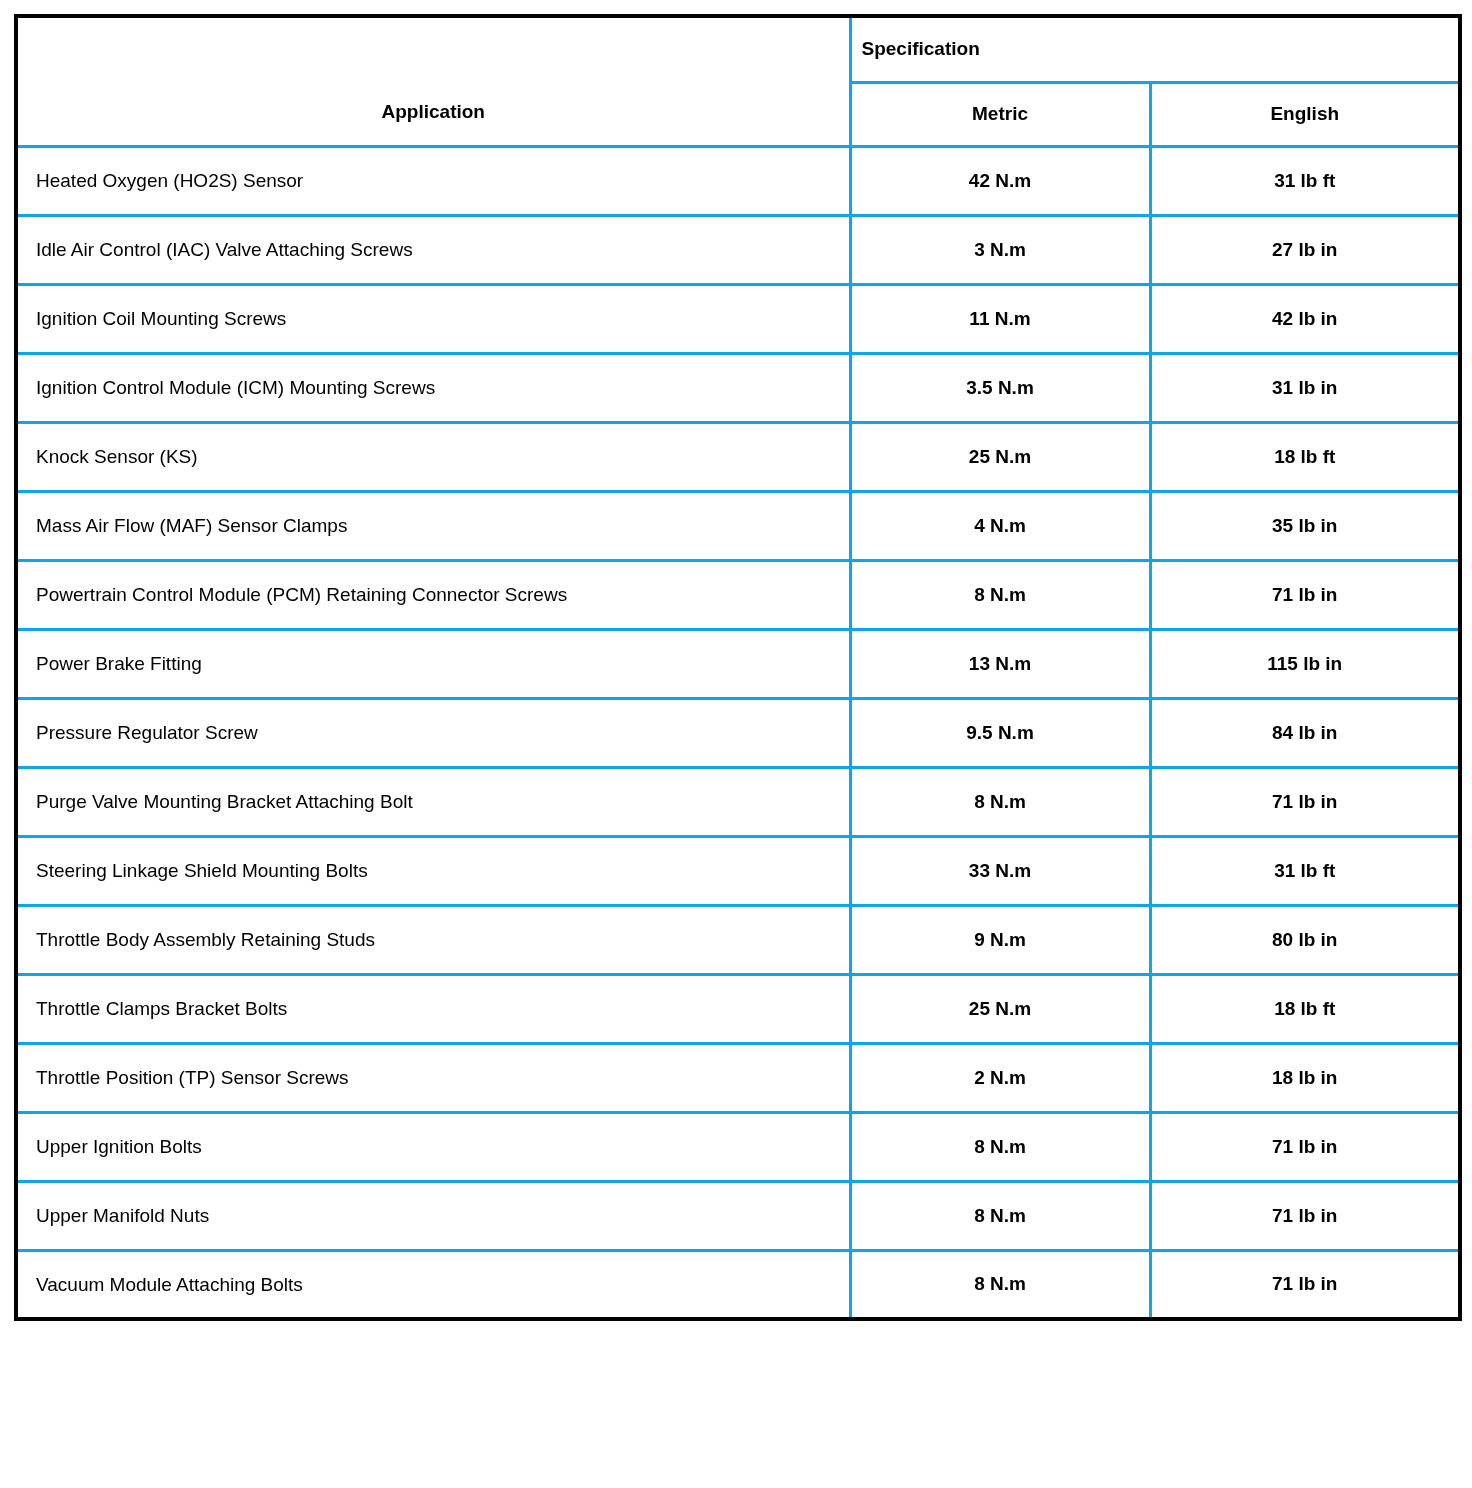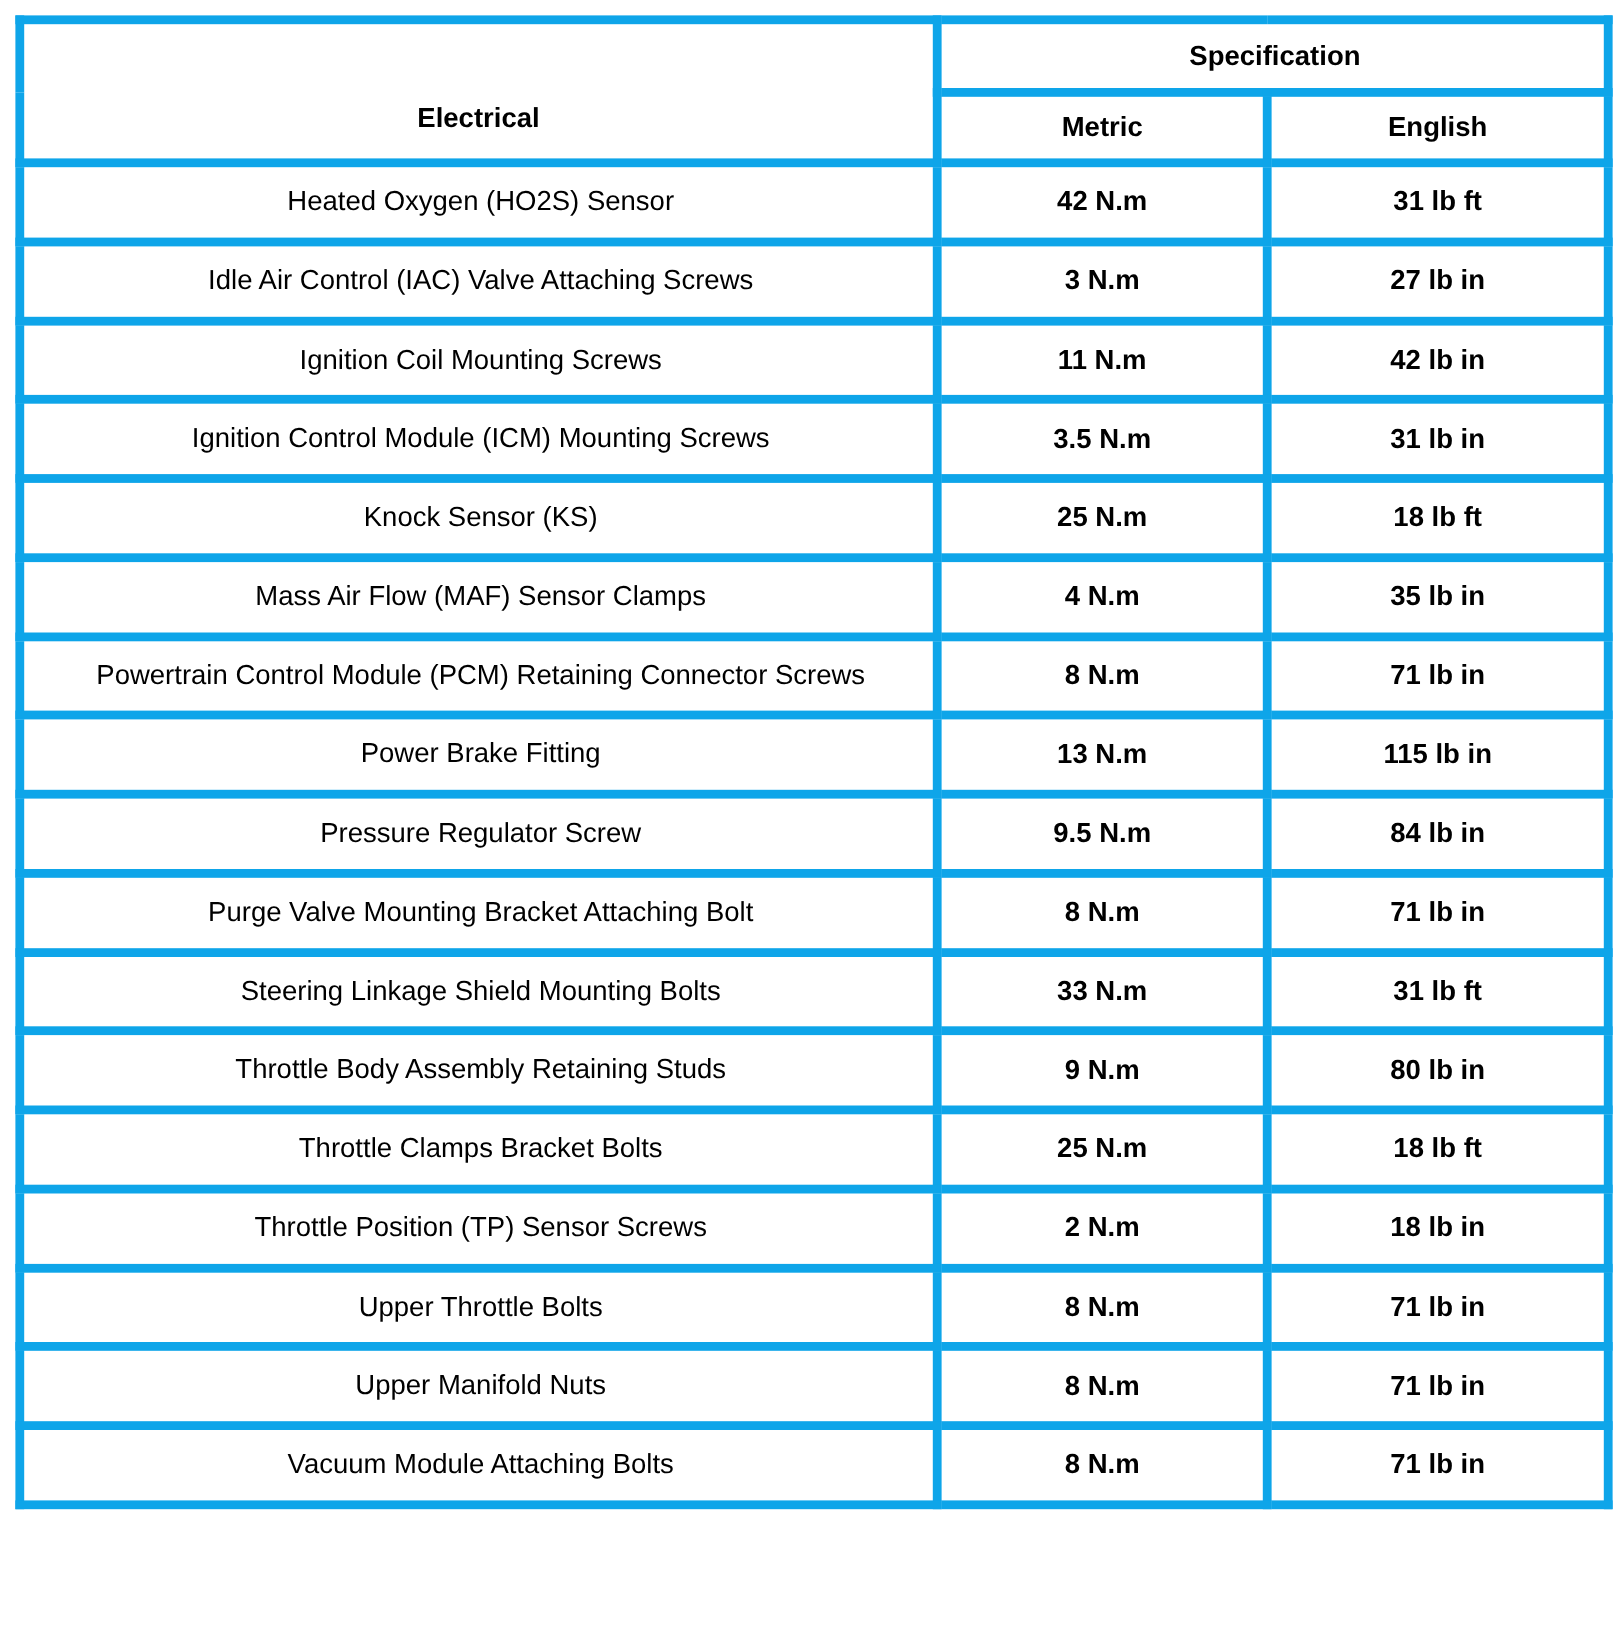--- a/index.html
+++ b/index.html
@@ -18,25 +18,24 @@
     padding: 14px 14px 0 14px;
   }
   table.spec-table {
     border-collapse: collapse;
     table-layout: fixed;
     width: 1444px;
     border: 4px solid #000000;
   }
   table.spec-table th,
   table.spec-table td {
-    border: 8px solid #0ea5e9;
-    font-size: 25px;
+    border: 3px solid #0ea5e9;
+    font-size: 19px;
     box-sizing: border-box;
     overflow: hidden;
-    text-align: center;
   }
   col.col-app { width: 834px; }
   col.col-metric { width: 300px; }
   col.col-english { width: 310px; }
 
   th.h-spec {
     height: 66px;
     text-align: left;
     vertical-align: middle;
     padding: 6px 6px 6px 10px;
@@ -77,21 +76,21 @@
 
 <div class="page">
   <table class="spec-table">
     <colgroup>
       <col class="col-app">
       <col class="col-metric">
       <col class="col-english">
     </colgroup>
     <thead>
       <tr>
-        <th class="h-app" rowspan="2">Electrical</th>
+        <th class="h-app" rowspan="2">Application</th>
         <th class="h-spec" colspan="2">Specification</th>
       </tr>
       <tr>
         <th class="h-col">Metric</th>
         <th class="h-col">English</th>
       </tr>
     </thead>
     <tbody>
         <tr>
           <td class="td-app">Heated Oxygen (HO2S) Sensor</td>
@@ -157,21 +156,21 @@
           <td class="td-app">Throttle Clamps Bracket Bolts</td>
           <td class="td-val">25 N.m</td>
           <td class="td-val">18 lb ft</td>
         </tr>
         <tr>
           <td class="td-app">Throttle Position (TP) Sensor Screws</td>
           <td class="td-val">2 N.m</td>
           <td class="td-val">18 lb in</td>
         </tr>
         <tr>
-          <td class="td-app">Upper Throttle Bolts</td>
+          <td class="td-app">Upper Ignition Bolts</td>
           <td class="td-val">8 N.m</td>
           <td class="td-val">71 lb in</td>
         </tr>
         <tr>
           <td class="td-app">Upper Manifold Nuts</td>
           <td class="td-val">8 N.m</td>
           <td class="td-val">71 lb in</td>
         </tr>
         <tr>
           <td class="td-app">Vacuum Module Attaching Bolts</td>

